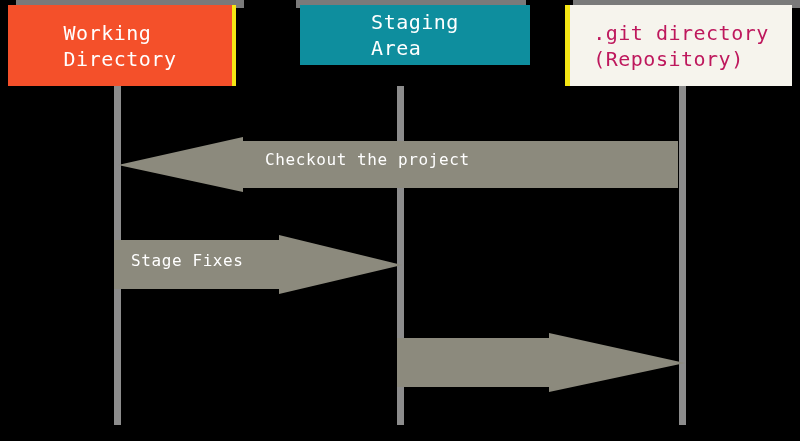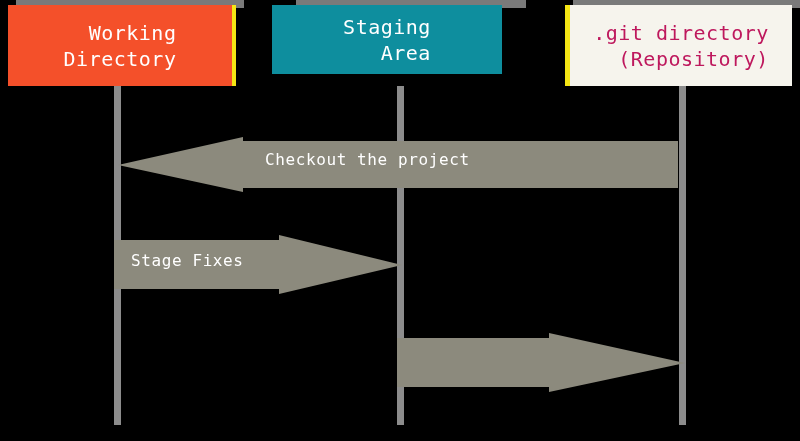--- a/index.html
+++ b/index.html
@@ -16,21 +16,21 @@
     font-family: "DejaVu Sans Mono", "Liberation Mono", monospace;
   }
 
   
   .node-box {
     position: absolute;
     box-sizing: border-box;
     display: flex;
     align-items: center;
     justify-content: center;
-    text-align: right;
+    text-align: left;
     line-height: 1.30;
     font-size: 20px;
     letter-spacing: 0.5px;
     white-space: pre-line;
   }
   .node-shadow {
     position: absolute;
     background: #7a7a7a;
   }
 
@@ -44,24 +44,24 @@
     border-right: 4px solid #f5e614;
   }
   #shadow-working {
     left: 16px;
     top: 0px;
     width: 228px;
     height: 8px;
   }
 
   #box-staging {
-    left: 272px;
+    left: 300px;
     top: 5px;
     width: 230px;
-    height: 69px;
+    height: 60px;
     background: #0e8e9e;
     color: #ffffff;
   }
   #shadow-staging {
     left: 296px;
     top: 0px;
     width: 230px;
     height: 8px;
   }
 

